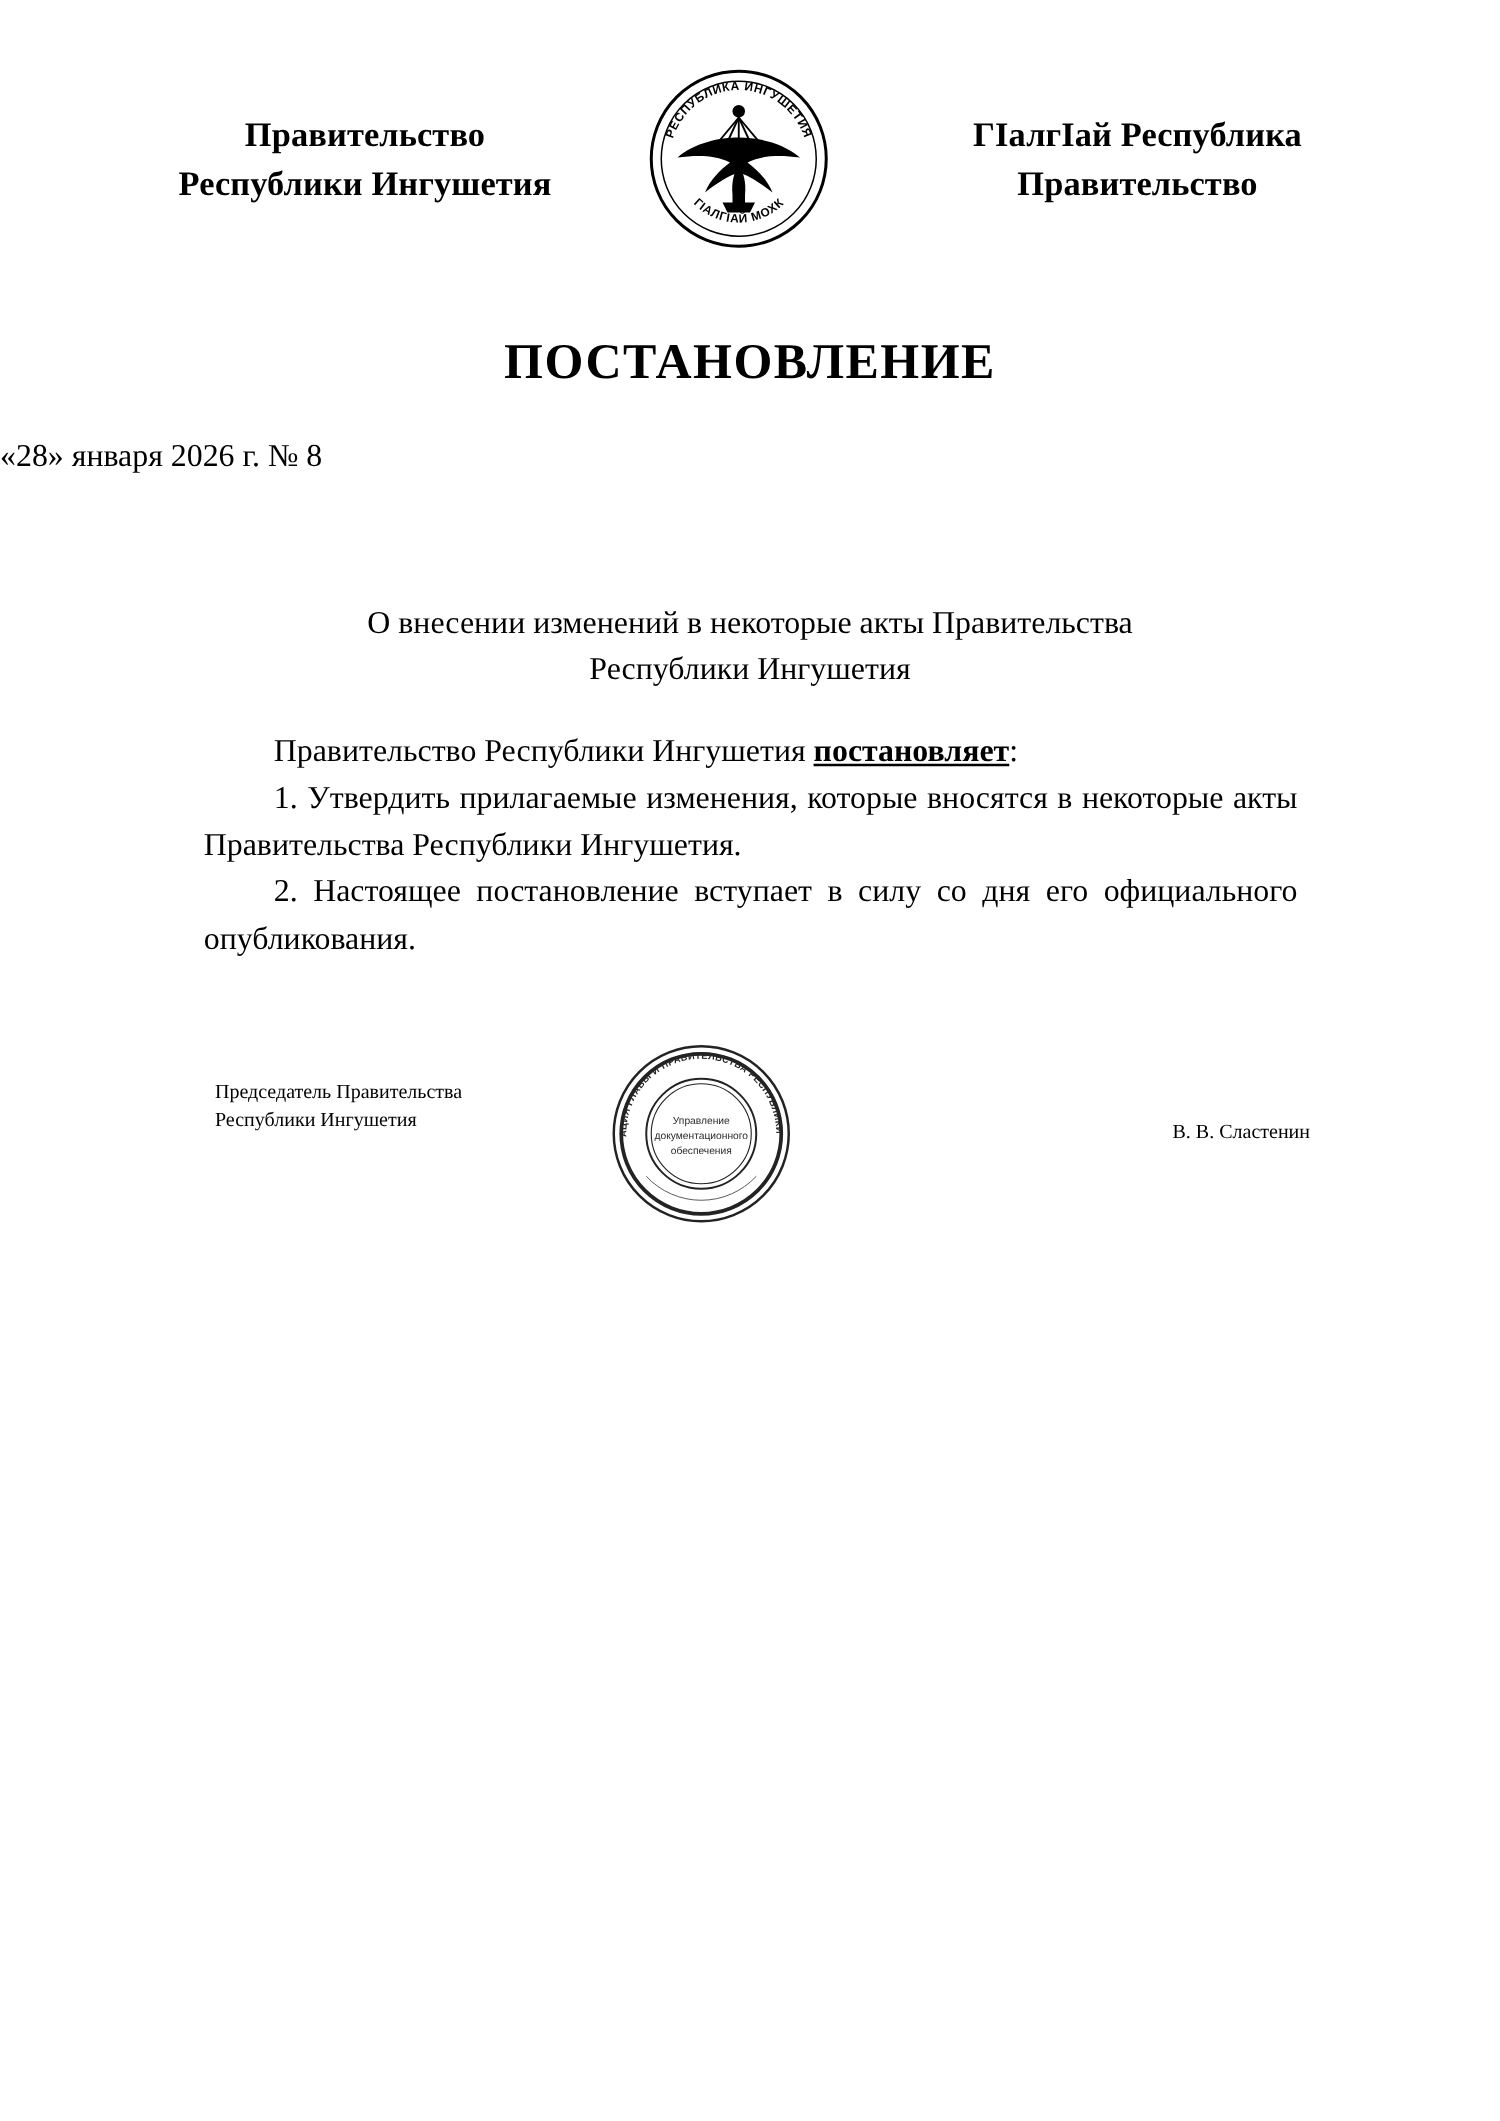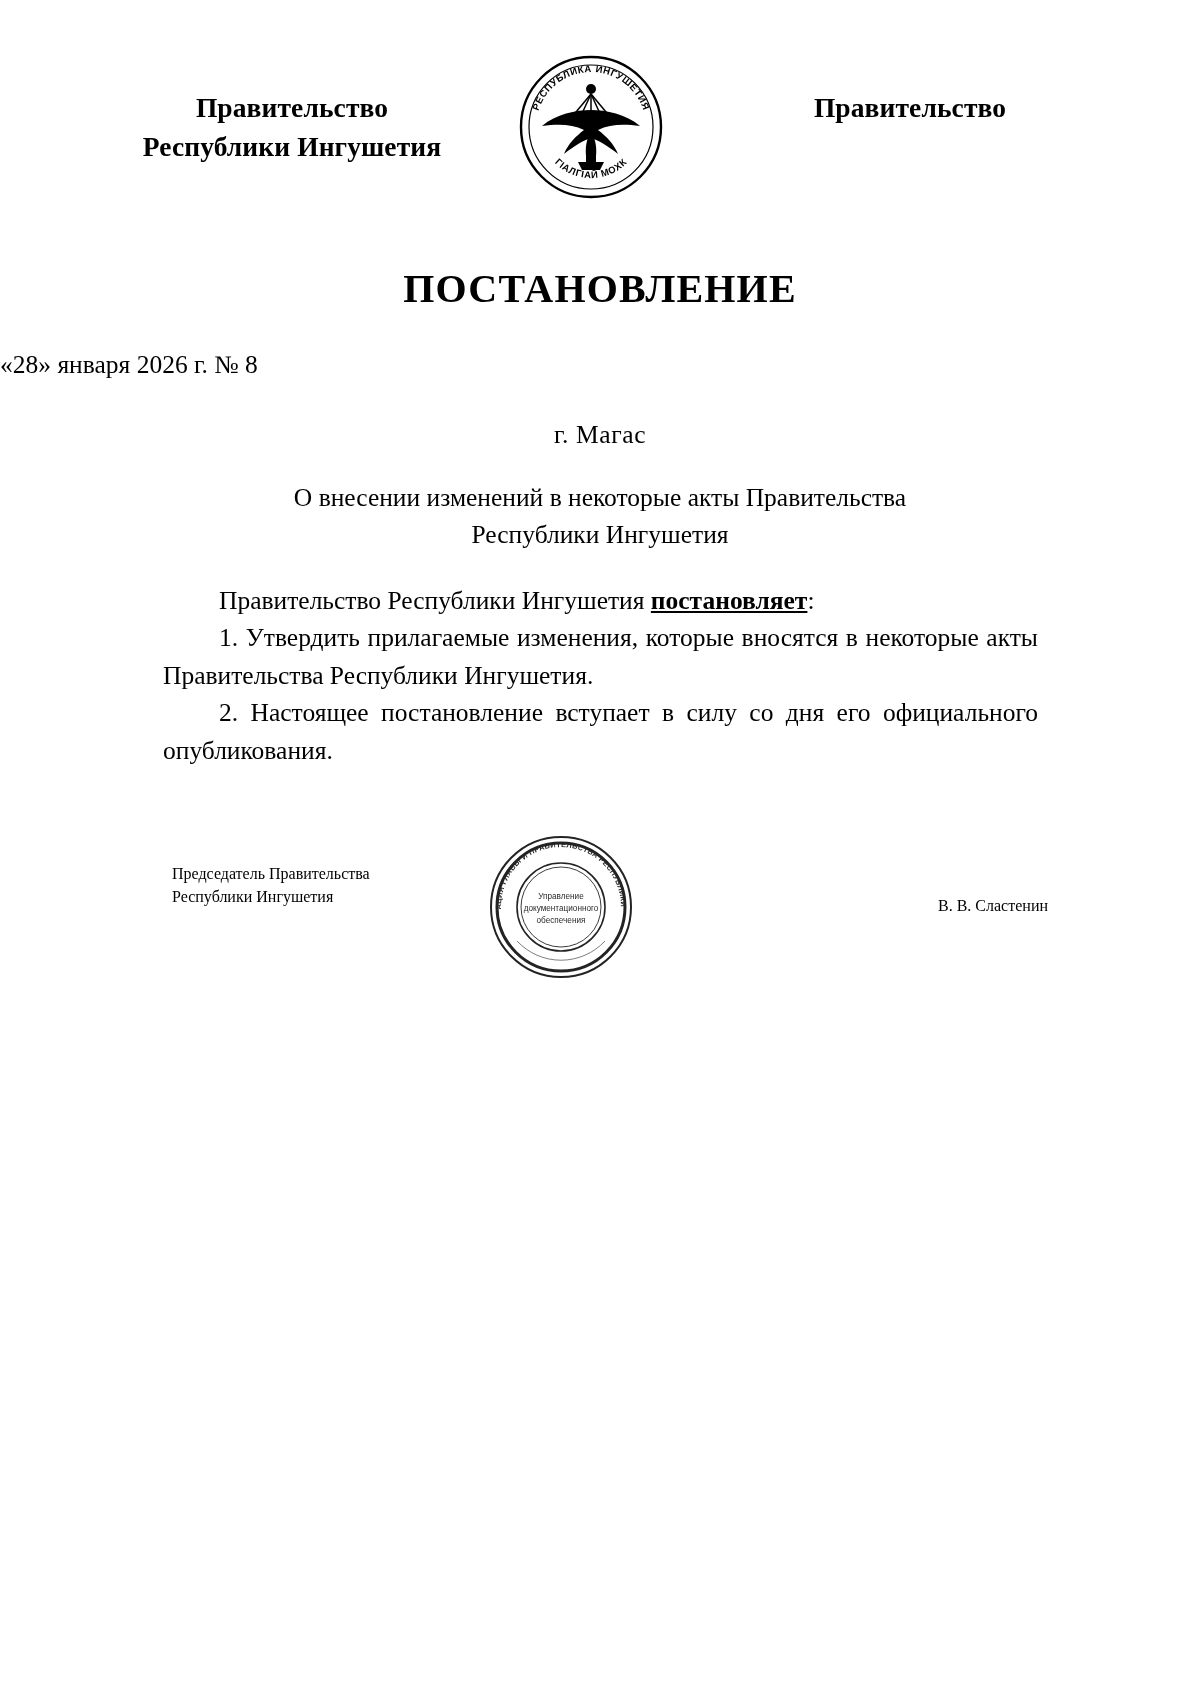--- a/index.html
+++ b/index.html
@@ -168,20 +168,21 @@
 
 <div class="page">
 
   <div class="header">
     <div class="header-side header-left">
       <span class="header-line">Правительство</span>
       <span class="header-line">Республики Ингушетия</span>
     </div>
 
     <div class="header-side header-right">
+      <span class="header-line">ГӀалгӀай Республика</span>
       <span class="header-line">Правительство</span>
     </div>
   </div>
 
   <div class="emblem">
     <svg viewBox="0 0 150 150" width="150" height="150" aria-hidden="true">
       <defs>
         <path id="ringTop" d="M 20,75 A 55,55 0 0 1 130,75"></path>
         <path id="ringBot" d="M 24,75 A 51,51 0 0 0 126,75"></path>
       </defs>
@@ -209,21 +210,20 @@
       </g>
     </svg>
   </div>
 
   <div class="doc-title">ПОСТАНОВЛЕНИЕ</div>
 
   <div class="date-line">
     <span class="seg">«28»</span><span class="seg"> </span><span class="seg">января</span><span class="seg"> </span><span class="seg">2026 г.</span><span class="seg"> </span><span class="seg">№</span><span class="seg"> </span><span class="seg">8</span>
   </div>
 
-  <div class="city-line">г. Магас</div>
 
   <div class="subject">
     <span>О внесении изменений в некоторые акты Правительства</span>
     <span>Республики Ингушетия</span>
   </div>
 
   <div class="body-block">
     <p class="para lead"><span>Правительство Республики Ингушетия </span><b>постановляет</b><span>:</span></p>
     <p class="para">1. Утвердить прилагаемые изменения, которые вносятся в некоторые акты Правительства Республики Ингушетия.</p>
     <p class="para">2. Настоящее постановление вступает в силу со дня его официального опубликования.</p>

